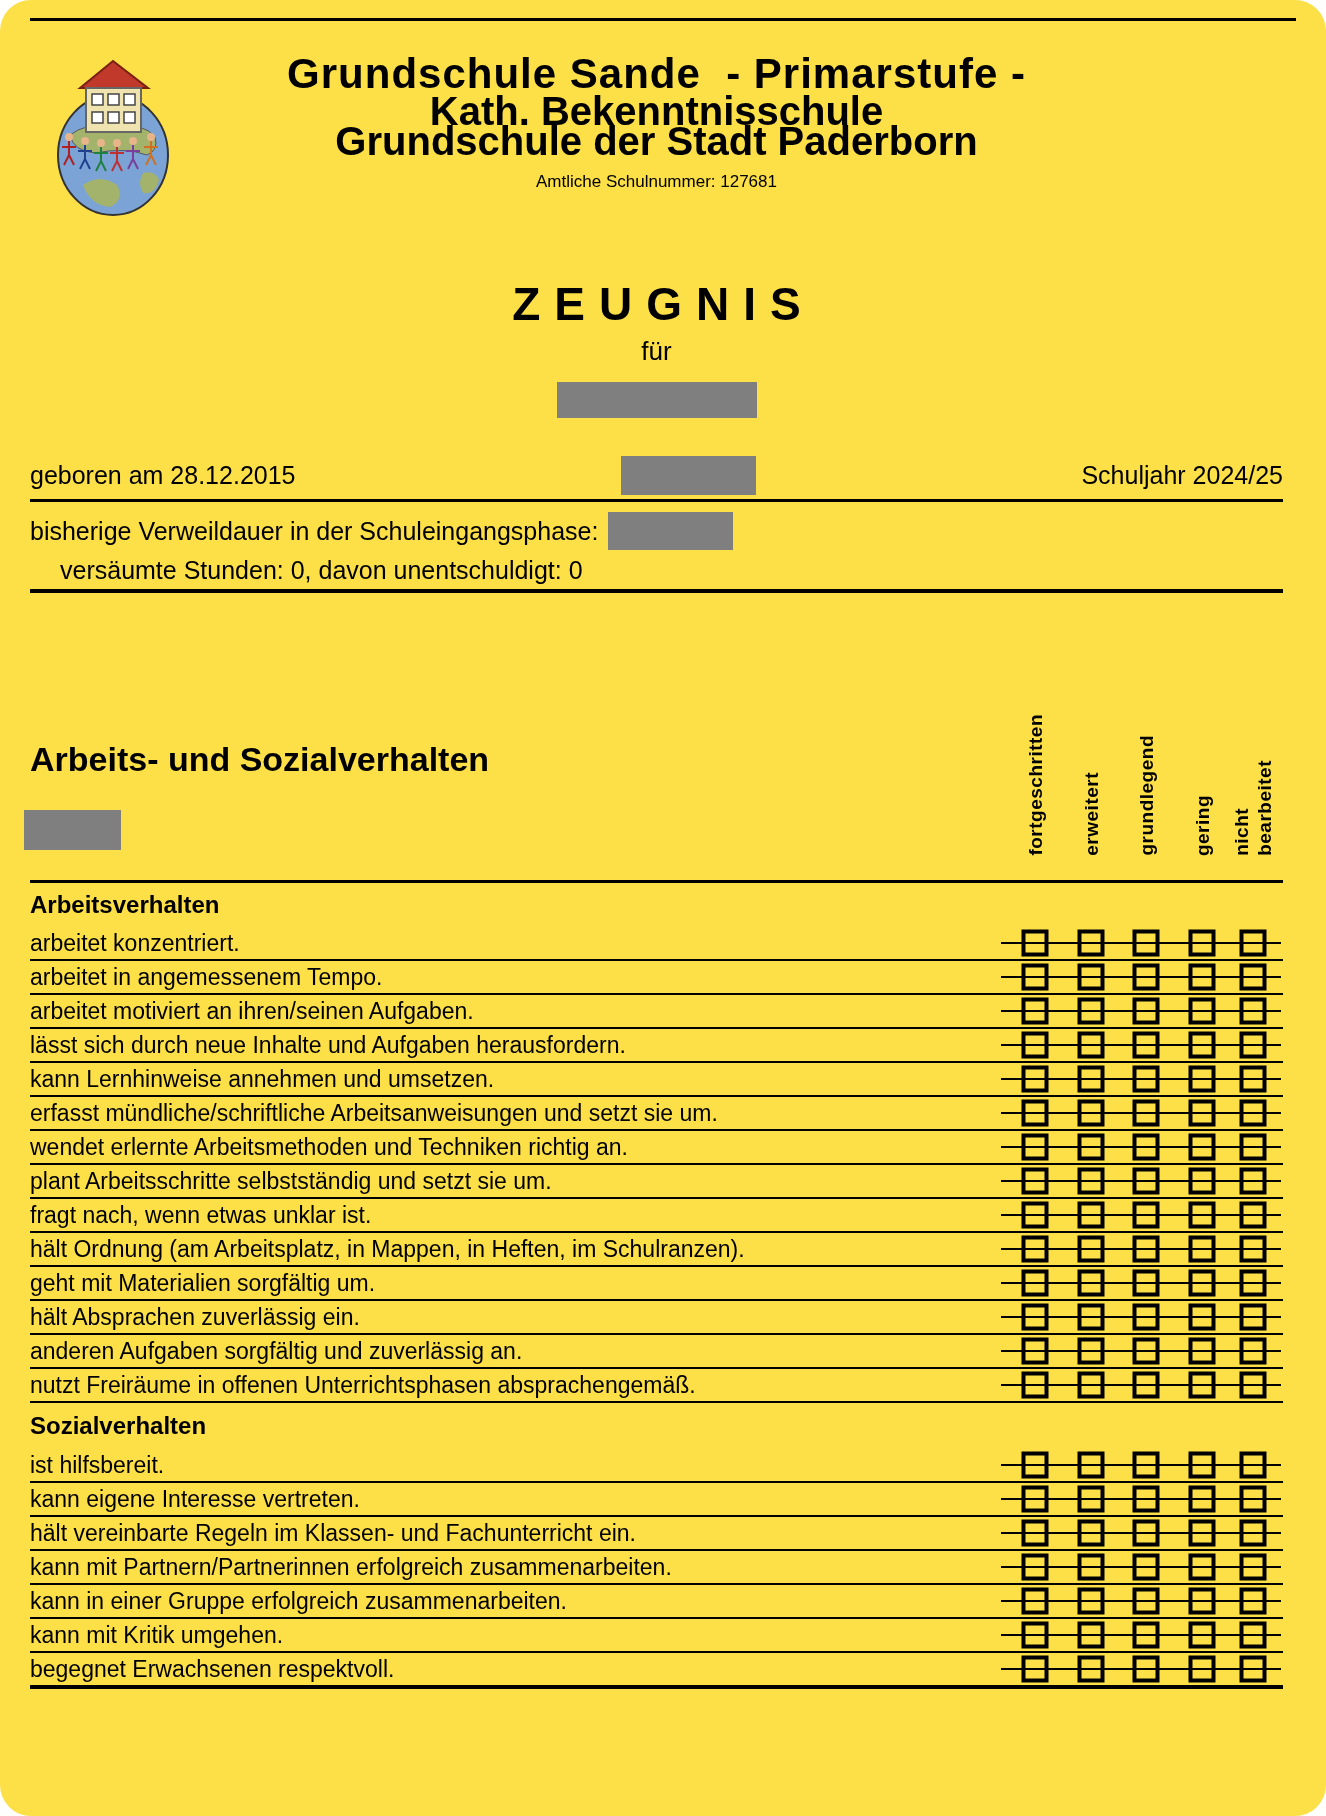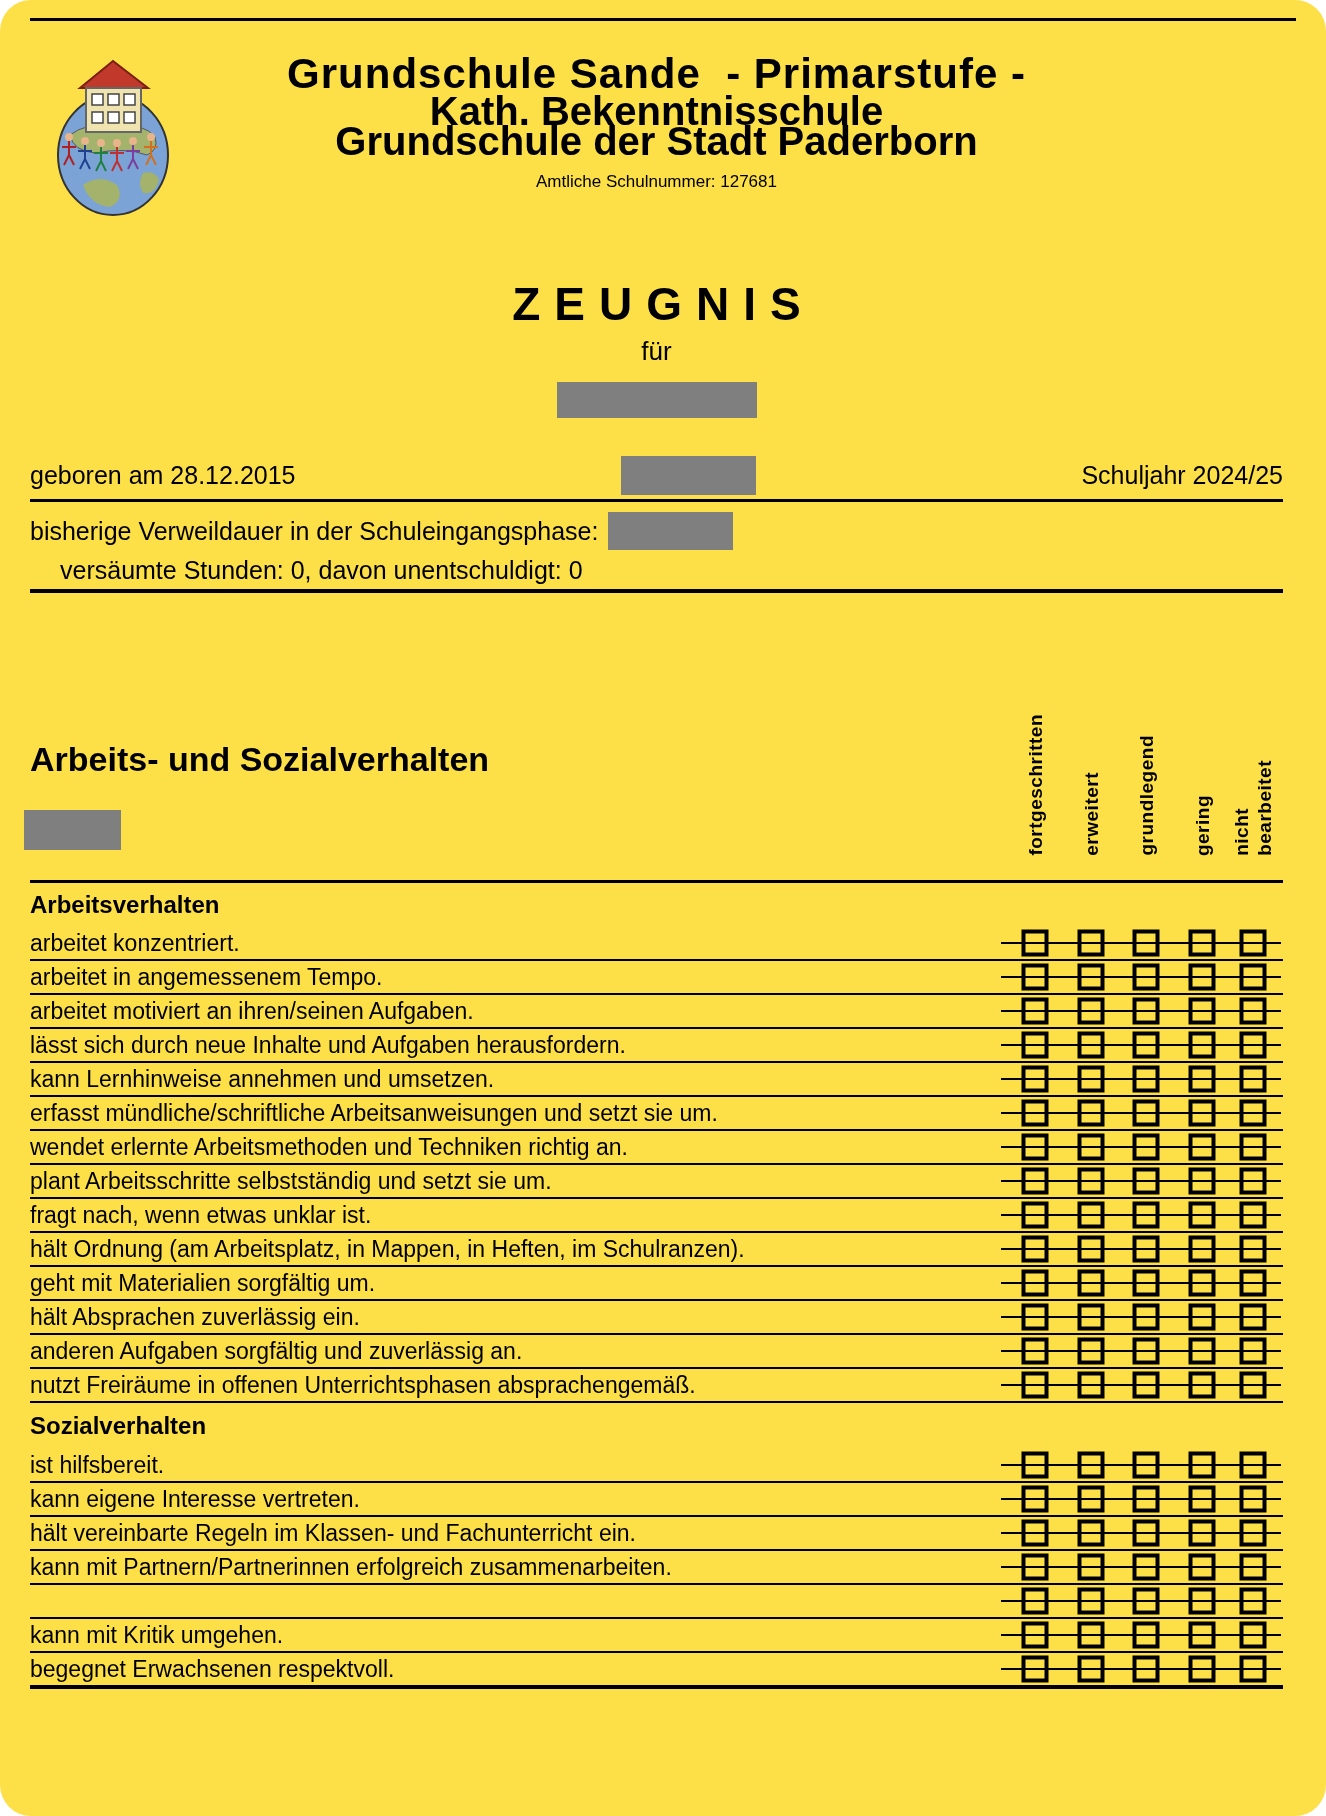--- a/index.html
+++ b/index.html
@@ -327,20 +327,21 @@
       <div class="item-row">
     <span class="item-label">kann mit Partnern/Partnerinnen erfolgreich zusammenarbeiten.</span>
     <span class="strike"></span>
   <span class="cb" style="left: 1005px;"></span>
         <span class="cb" style="left: 1061px;"></span>
         <span class="cb" style="left: 1116px;"></span>
         <span class="cb" style="left: 1172px;"></span>
         <span class="cb" style="left: 1223px;"></span>
       </div>
       <div class="item-row">
+    <span class="item-label">kann in einer Gruppe erfolgreich zusammenarbeiten.</span>
     <span class="strike"></span>
   <span class="cb" style="left: 1005px;"></span>
         <span class="cb" style="left: 1061px;"></span>
         <span class="cb" style="left: 1116px;"></span>
         <span class="cb" style="left: 1172px;"></span>
         <span class="cb" style="left: 1223px;"></span>
       </div>
       <div class="item-row">
     <span class="item-label">kann mit Kritik umgehen.</span>
     <span class="strike"></span>

